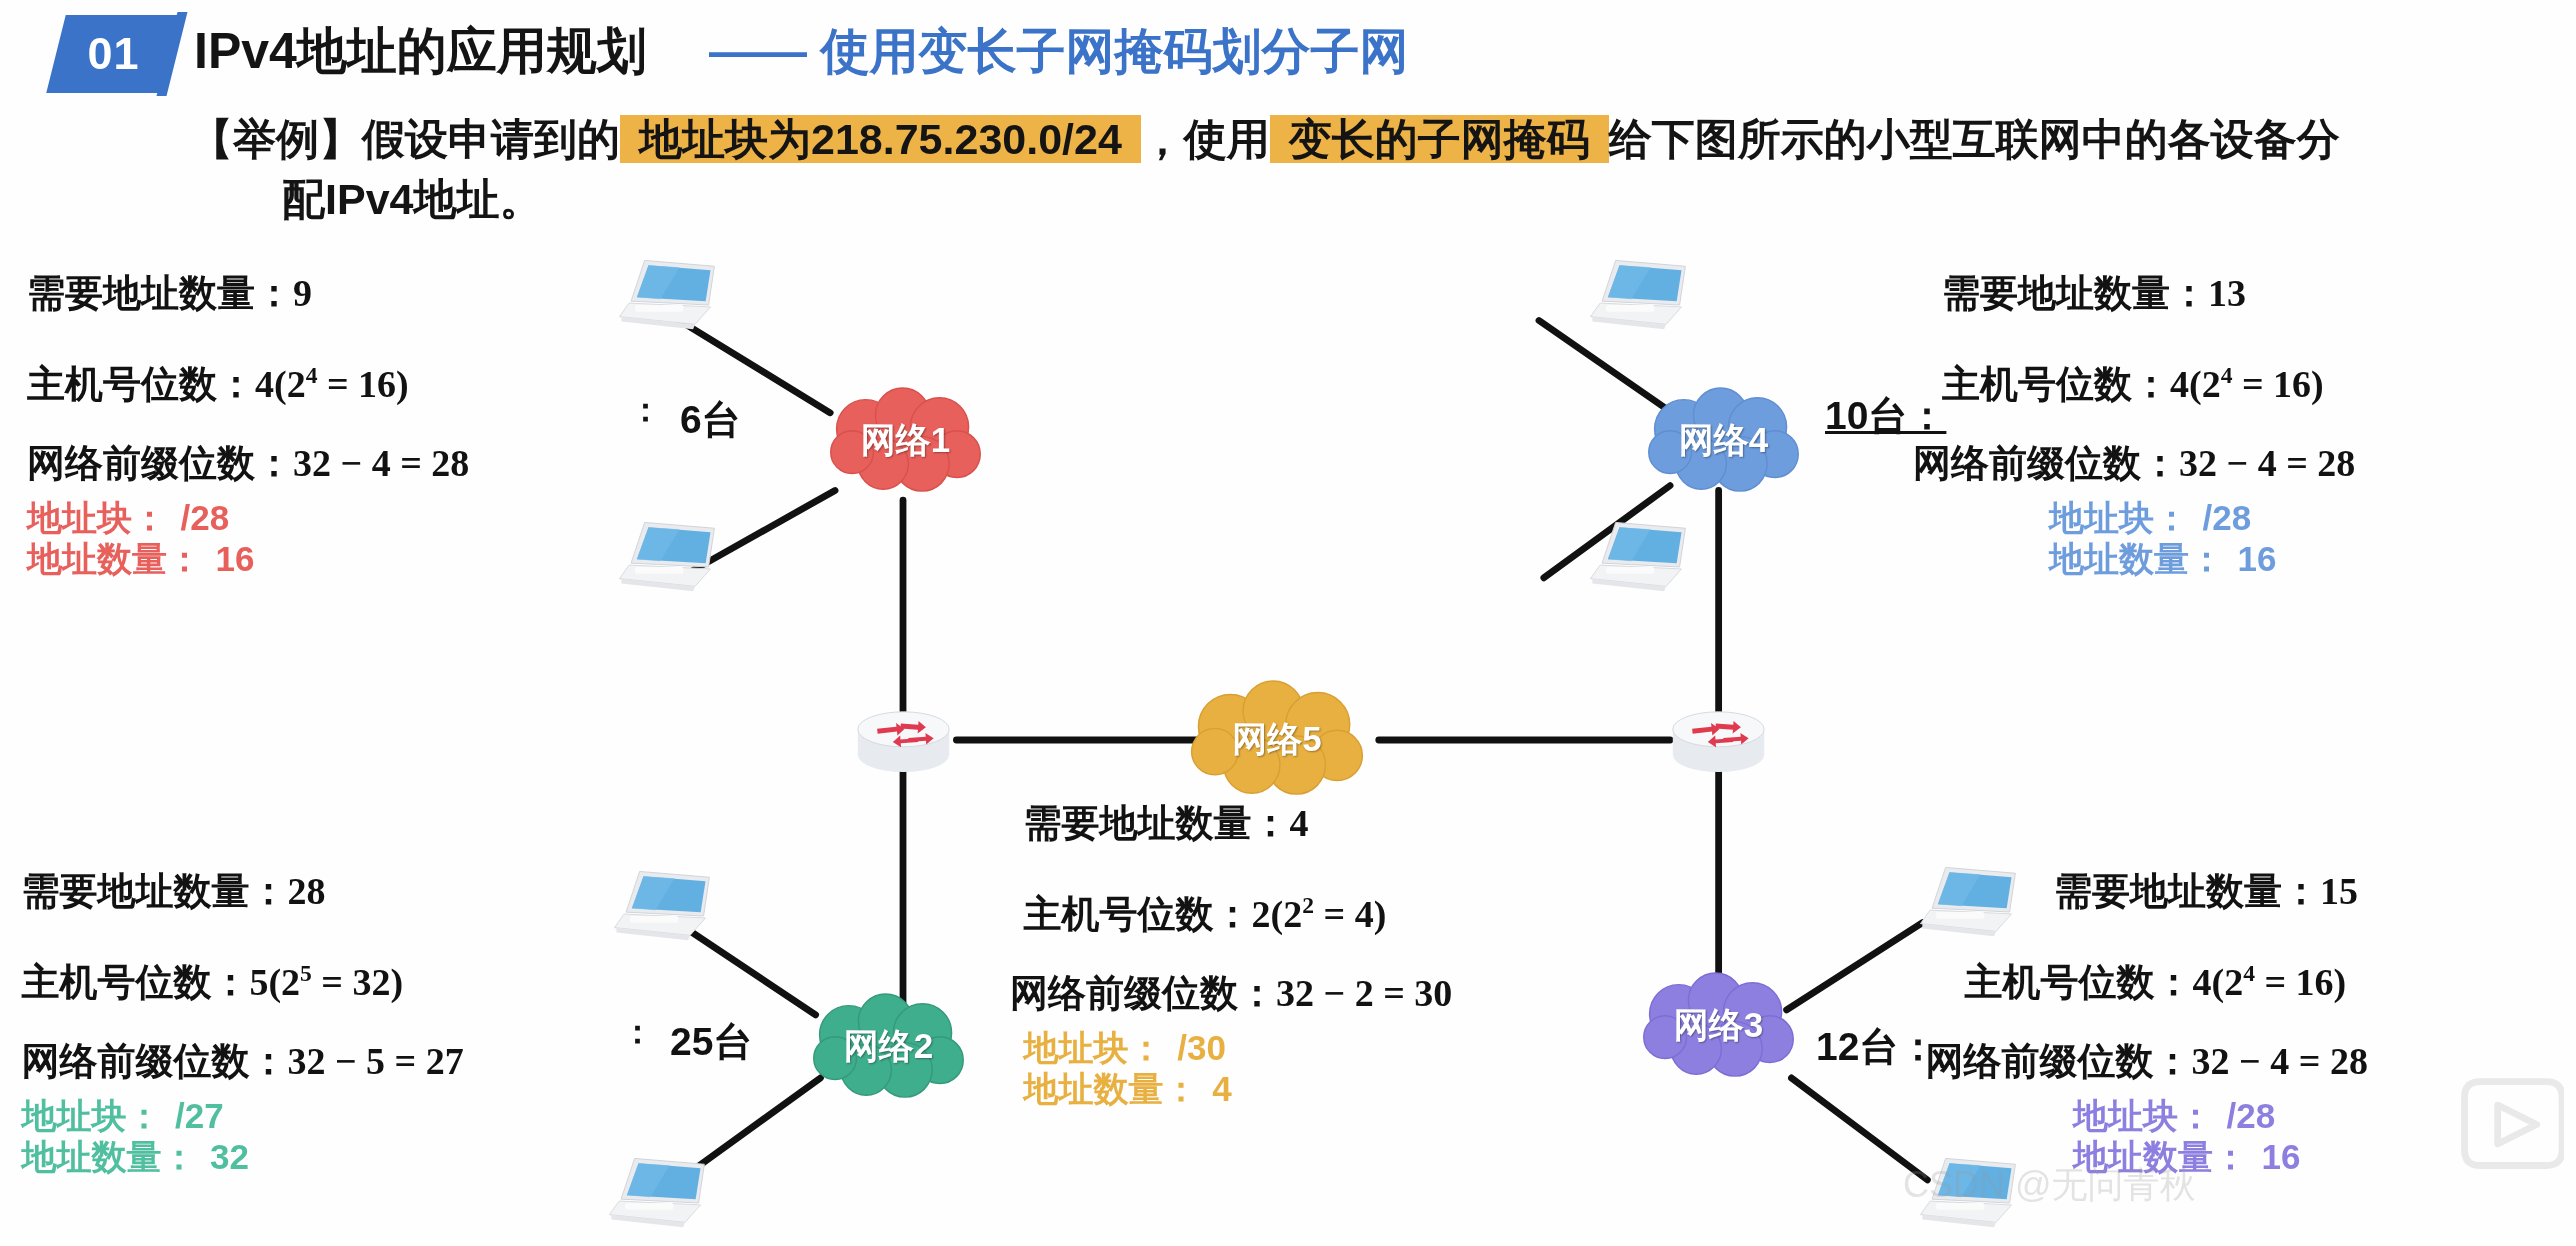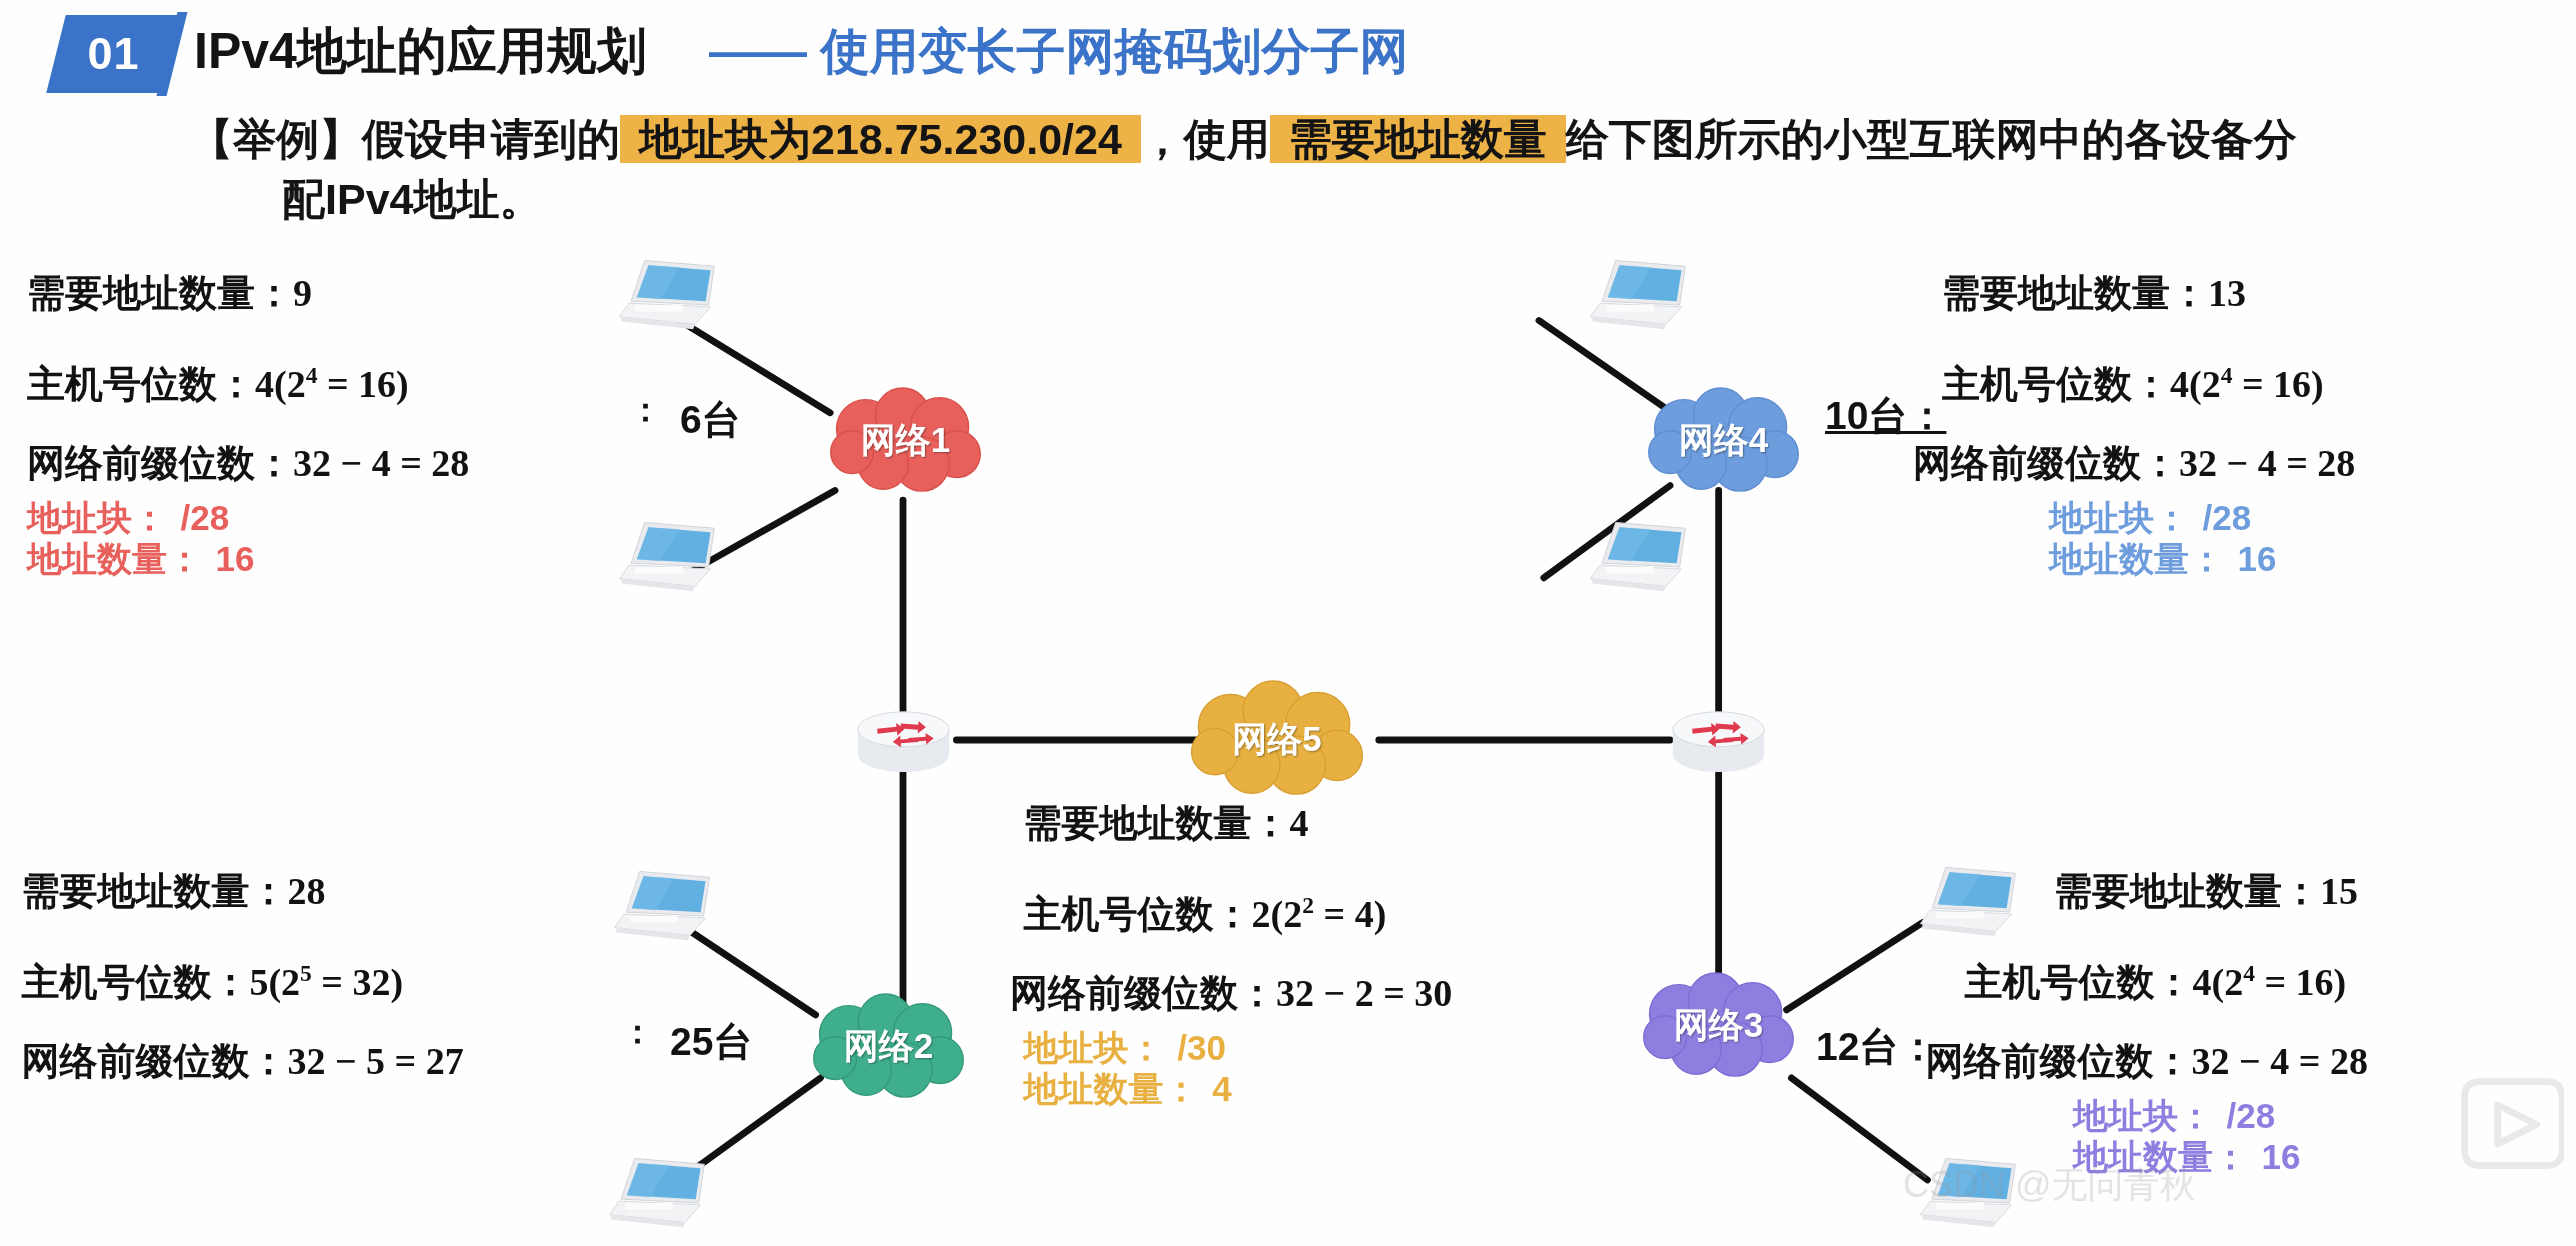--- a/index.html
+++ b/index.html
@@ -97,21 +97,21 @@
 <div id="stage">
 
   <div class="hdr">
     <div class="badge"></div>
     <div class="badge-num">01</div>
     <div class="badge-slash"></div>
     <div class="hdr-title">IPv4地址的应用规划</div>
     <div class="hdr-sub">—— 使用变长子网掩码划分子网</div>
   </div>
 
-  <div class="ex"><span>【举例】假设申请到的</span><span class="hl">地址块为218.75.230.0/24</span><span>，使用</span><span class="hl">需要地址数量</span><span>给下图所示的小型互联网中的各设备分</span></div>
+  <div class="ex"><span>【举例】假设申请到的</span><span class="hl">地址块为218.75.230.0/24</span><span>，使用</span><span class="hl">变长的子网掩码</span><span>给下图所示的小型互联网中的各设备分</span></div>
   <div class="ex-line2">配IPv4地址。</div>
 
   <svg id="links" viewBox="0 0 2653 1284" width="2576" height="1247">
     <g stroke="#111" stroke-width="7" fill="none" stroke-linecap="round">
 
       <line x1="700" y1="330" x2="855" y2="425"></line>
       <line x1="700" y1="595" x2="860" y2="505"></line>
 
       <line x1="930" y1="515" x2="930" y2="740"></line>
 
@@ -358,20 +358,24 @@
       <div><span>地址块：</span><span class="v">/28</span></div>
       <div><span>地址数量：</span><span class="v">16</span></div>
     </div>
   </div>
   <div class="cnt" style="left:1825px;top:389px;text-decoration:underline;">10台：</div>
 
   <div class="blk" style="left:21.4px;top:872px;">
     <div class="row r1"><span>需要地址数量：</span><span class="mono">28</span></div>
     <div class="row r2"><span>主机号位数：</span><span class="mono">5(2</span><sup class="mono">5</sup><span class="mono"> = 32)</span></div>
     <div class="row"><span>网络前缀位数：</span><span class="mono">32 − 5 = 27</span></div>
+    <div class="cblk c-teal">
+      <div><span>地址块：</span><span class="v">/27</span></div>
+      <div><span>地址数量：</span><span class="v">32</span></div>
+    </div>
   </div>
   <div class="cnt" style="left:621px;top:1010px;font-size:33px;">：</div>
   <div class="cnt" style="left:670px;top:1015px;">25台</div>
 
   <div class="blk" style="left:1010px;top:804px;">
     <div class="row r1" style="margin-left:13.6px;"><span>需要地址数量：</span><span class="mono">4</span></div>
     <div class="row r2" style="margin-left:13.6px;"><span>主机号位数：</span><span class="mono">2(2</span><sup class="mono">2</sup><span class="mono"> = 4)</span></div>
     <div class="row"><span>网络前缀位数：</span><span class="mono">32 − 2 = 30</span></div>
     <div class="cblk c-gold" style="margin-left:13.6px;">
       <div><span>地址块：</span><span class="v">/30</span></div>

